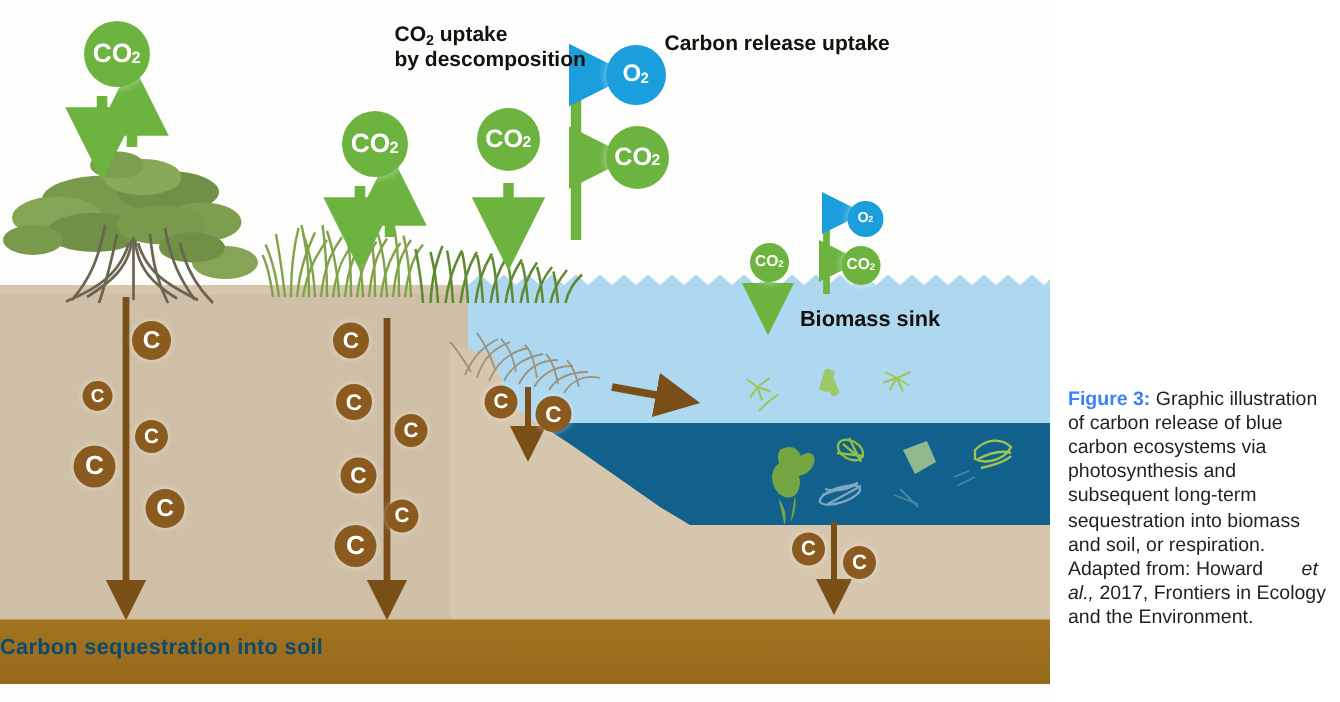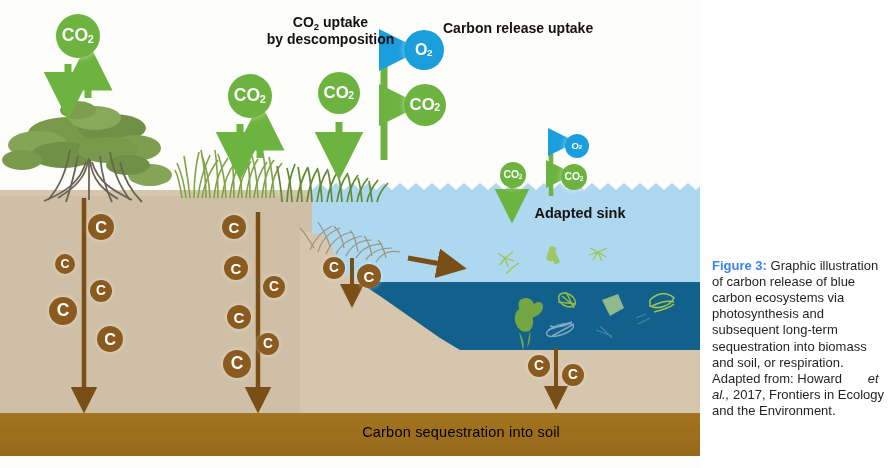--- a/index.html
+++ b/index.html
@@ -10,22 +10,22 @@
   .illus{position:absolute;left:0;top:0;width:700px;height:468px;background:#fdfdfb;overflow:hidden;}
 
   
   .sky{position:absolute;left:0;top:0;width:700px;height:195px;background:#fdfdfb;}
 
   
   .soil-light{position:absolute;left:0;top:190px;width:700px;height:225px;background:#d6c6ad;}
   .soil-light2{position:absolute;left:0;top:196px;width:330px;height:220px;background:#cfbfa6;}
   .soil-band{position:absolute;left:0;top:413px;width:700px;height:43px;background:#9a6c1e;
              background:linear-gradient(180deg,#a3751f 0%,#96681b 100%);}
-  .soil-banner-text{position:absolute;left:0;top:424px;width:560px;text-align:right;
-      color:#000000;font-size:14.5px;font-weight:normal;letter-spacing:.2px;}
+  .soil-banner-text{position:absolute;left:0;top:424px;width:560px;text-align:left;
+      color:#0c4a6e;font-size:14.5px;font-weight:bold;letter-spacing:.2px;}
 
   
   .ocean-shallow{position:absolute;left:312px;top:190px;width:388px;height:94px;background:#add8ef;}
   .ocean-deep{position:absolute;left:312px;top:282px;width:388px;height:90px;background:#12608c;}
   .wave{position:absolute;left:312px;top:183px;width:388px;height:12px;}
 
   
   .seabed{position:absolute;left:300px;top:230px;width:400px;height:200px;}
 
   
@@ -33,21 +33,21 @@
        color:#fff;font-weight:bold;line-height:1;box-shadow:0 0 6px rgba(255,255,255,.55);}
   .bub .sub{font-size:.62em;vertical-align:sub;position:relative;top:.28em;left:-.04em;}
   .bub-green{background:#6cb33f;}
   .bub-blue{background:#1a9fdc;}
 
   
   .svg-layer{position:absolute;left:0;top:0;width:700px;height:468px;pointer-events:none;}
 
   
   .lbl{position:absolute;color:#14110f;font-weight:bold;line-height:1.18;}
-  .lbl-photo{left:263px;top:14px;width:135px;text-align:center;font-size:14px;}
+  .lbl-photo{left:263px;top:14px;width:135px;text-align:left;font-size:14px;}
   .lbl-release{left:443px;top:20px;width:260px;text-align:left;font-size:14px;}
   .lbl-biomass{left:495px;top:205px;width:170px;text-align:center;font-size:14.5px;}
   .sub{font-size:.68em;position:relative;top:.3em;}
 
   
   .caption{position:absolute;left:712px;top:258px;width:172px;font-size:13px;line-height:1.24;
            color:#231f20;font-family:"Liberation Sans",sans-serif;}
   .caption b{color:#3b82f6;}
   .caption i{font-style:italic;margin-left:22px;}
 </style>
@@ -322,21 +322,21 @@
     <div class="lbl lbl-photo">
       <span><span>CO</span><span class="sub">2</span><span> uptake</span></span><br>
       <span>by descomposition</span>
     </div>
 
     <div class="lbl lbl-release">
       <span>Carbon release uptake</span><br>
     </div>
 
     <div class="lbl lbl-biomass">
-      <span>Adapted sink</span><br>
+      <span>Biomass sink</span><br>
     </div>
 
     <div class="soil-band"></div>
     <div class="soil-banner-text">Carbon sequestration into soil</div>
   </div>
 
   <div class="caption">
     <b>Figure 3:</b><span> Graphic illustration of carbon release of blue carbon ecosystems via photosynthesis and subsequent long-term sequestration into biomass and soil, or respiration. Adapted from: Howard </span><i>et al.,</i><span> 2017, Frontiers in Ecology and the Environment.</span>
   </div>
 </div>

